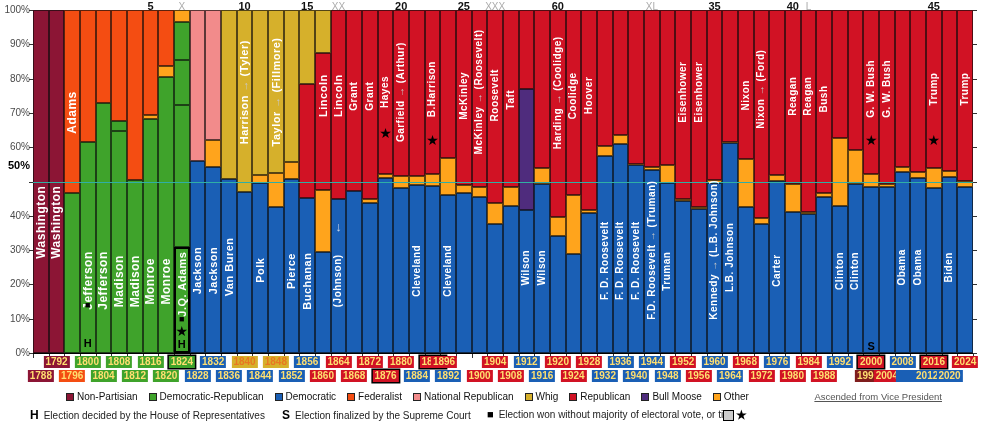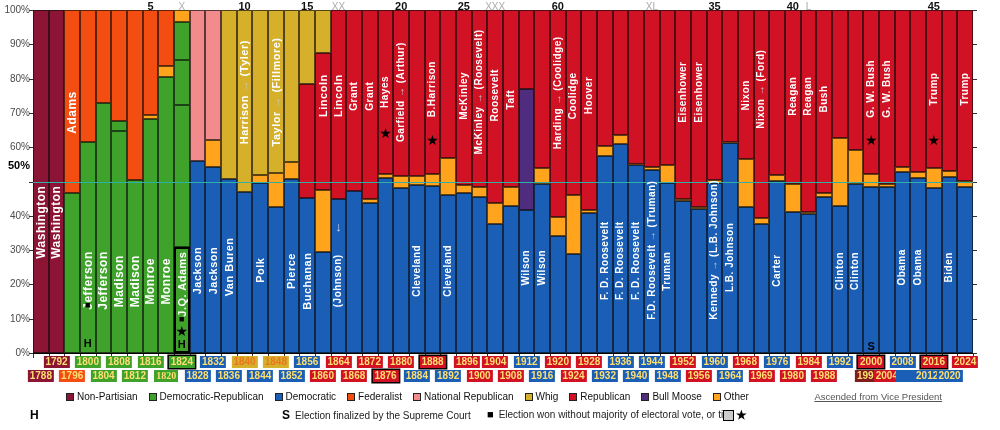--- a/index.html
+++ b/index.html
@@ -528,59 +528,59 @@
     </div>
   <div id="years">
       <div class="yearbox" style="background: rgb(140, 21, 53); left: 40.8333px; top: 370px;">1788</div>
       <div class="yearbox" style="background: rgb(140, 21, 53); left: 56.5px; top: 356px;">1792</div>
       <div class="yearbox" style="background: rgb(244, 77, 18); left: 72.1667px; top: 370px;">1796</div>
       <div class="yearbox" style="background: rgb(63, 163, 43); left: 87.8333px; top: 356px;">1800</div>
       <div class="yearbox" style="background: rgb(63, 163, 43); left: 103.5px; top: 370px;">1804</div>
       <div class="yearbox" style="background: rgb(63, 163, 43); left: 119.167px; top: 356px;">1808</div>
       <div class="yearbox" style="background: rgb(63, 163, 43); left: 134.833px; top: 370px;">1812</div>
       <div class="yearbox" style="background: rgb(63, 163, 43); left: 150.5px; top: 356px;">1816</div>
-      <div class="yearbox" style="background: rgb(63, 163, 43); left: 166.167px; top: 370px; font-family: Liberation Serif, serif;">1820</div>
+      <div class="yearbox" style="background: rgb(63, 163, 43); left: 166.167px; top: 370px;">1820</div>
       <div class="yearbox outlined" style="background: rgb(63, 163, 43); left: 181.833px; top: 356px;">1824</div>
       <div class="yearbox" style="background: rgb(26, 95, 181); left: 197.5px; top: 370px;">1828</div>
       <div class="yearbox" style="background: rgb(26, 95, 181); left: 213.167px; top: 356px;">1832</div>
       <div class="yearbox" style="background: rgb(26, 95, 181); left: 228.833px; top: 370px;">1836</div>
       <div class="yearbox on-gold" style="background: rgb(214, 176, 43); left: 244.5px; top: 356px;">1840</div>
       <div class="yearbox" style="background: rgb(26, 95, 181); left: 260.167px; top: 370px;">1844</div>
       <div class="yearbox on-gold" style="background: rgb(214, 176, 43); left: 275.833px; top: 356px;">1848</div>
       <div class="yearbox" style="background: rgb(26, 95, 181); left: 291.5px; top: 370px;">1852</div>
       <div class="yearbox" style="background: rgb(26, 95, 181); left: 307.167px; top: 356px;">1856</div>
       <div class="yearbox" style="background: rgb(209, 18, 36); left: 322.833px; top: 370px;">1860</div>
       <div class="yearbox" style="background: rgb(209, 18, 36); left: 338.5px; top: 356px;">1864</div>
       <div class="yearbox" style="background: rgb(209, 18, 36); left: 354.167px; top: 370px;">1868</div>
       <div class="yearbox" style="background: rgb(209, 18, 36); left: 369.833px; top: 356px;">1872</div>
       <div class="yearbox outlined" style="background: rgb(209, 18, 36); left: 385.5px; top: 370px;">1876</div>
       <div class="yearbox" style="background: rgb(209, 18, 36); left: 401.167px; top: 356px;">1880</div>
       <div class="yearbox" style="background: rgb(26, 95, 181); left: 416.833px; top: 370px;">1884</div>
       <div class="yearbox outlined" style="background: rgb(209, 18, 36); left: 432.5px; top: 356px;">1888</div>
       <div class="yearbox" style="background: rgb(26, 95, 181); left: 448.167px; top: 370px;">1892</div>
-      <div class="yearbox" style="background: rgb(209, 18, 36); left: 467px; top: 356px;">1896</div>
+      <div class="yearbox" style="background: rgb(209, 18, 36); left: 444px; top: 356px;">1896</div>
       <div class="yearbox" style="background: rgb(209, 18, 36); left: 479.5px; top: 370px;">1900</div>
       <div class="yearbox" style="background: rgb(209, 18, 36); left: 495.167px; top: 356px;">1904</div>
       <div class="yearbox" style="background: rgb(209, 18, 36); left: 510.833px; top: 370px;">1908</div>
       <div class="yearbox" style="background: rgb(26, 95, 181); left: 526.5px; top: 356px;">1912</div>
       <div class="yearbox" style="background: rgb(26, 95, 181); left: 542.167px; top: 370px;">1916</div>
       <div class="yearbox" style="background: rgb(209, 18, 36); left: 557.833px; top: 356px;">1920</div>
       <div class="yearbox" style="background: rgb(209, 18, 36); left: 573.5px; top: 370px;">1924</div>
       <div class="yearbox" style="background: rgb(209, 18, 36); left: 589.167px; top: 356px;">1928</div>
       <div class="yearbox" style="background: rgb(26, 95, 181); left: 604.833px; top: 370px;">1932</div>
       <div class="yearbox" style="background: rgb(26, 95, 181); left: 620.5px; top: 356px;">1936</div>
       <div class="yearbox" style="background: rgb(26, 95, 181); left: 636.167px; top: 370px;">1940</div>
       <div class="yearbox" style="background: rgb(26, 95, 181); left: 651.833px; top: 356px;">1944</div>
       <div class="yearbox" style="background: rgb(26, 95, 181); left: 667.5px; top: 370px;">1948</div>
       <div class="yearbox" style="background: rgb(209, 18, 36); left: 683.167px; top: 356px;">1952</div>
       <div class="yearbox" style="background: rgb(209, 18, 36); left: 698.833px; top: 370px;">1956</div>
       <div class="yearbox" style="background: rgb(26, 95, 181); left: 714.5px; top: 356px;">1960</div>
       <div class="yearbox" style="background: rgb(26, 95, 181); left: 730.167px; top: 370px;">1964</div>
       <div class="yearbox" style="background: rgb(209, 18, 36); left: 745.833px; top: 356px;">1968</div>
-      <div class="yearbox" style="background: rgb(209, 18, 36); left: 761.5px; top: 370px;">1969</div>
+      <div class="yearbox" style="background: rgb(209, 18, 36); left: 761.5px; top: 370px;">1972</div>
       <div class="yearbox" style="background: rgb(26, 95, 181); left: 777.167px; top: 356px;">1976</div>
       <div class="yearbox" style="background: rgb(209, 18, 36); left: 792.833px; top: 370px;">1980</div>
       <div class="yearbox" style="background: rgb(209, 18, 36); left: 808.5px; top: 356px;">1984</div>
       <div class="yearbox" style="background: rgb(209, 18, 36); left: 824.167px; top: 370px;">1988</div>
       <div class="yearbox" style="background: rgb(26, 95, 181); left: 839.833px; top: 356px;">1992</div>
       <div class="yearbox" style="background: #7f1d1d; left: 868px; top: 370px;">1996</div>
       <div class="yearbox outlined" style="background: rgb(209, 18, 36); left: 871.167px; top: 356px;">2000</div>
       <div class="yearbox" style="background: rgb(209, 18, 36); left: 886.833px; top: 370px;">2004</div>
       <div class="yearbox" style="background: rgb(26, 95, 181); left: 902.5px; top: 356px;">2008</div>
       <div class="yearbox" style="background: rgb(26, 95, 181); left: 918.167px; top: 370px; padding-left: 20px;">2012</div>
@@ -623,20 +623,21 @@
       </div>
       <div class="lg-item">
         <span class="swatch" style="background: rgb(255, 164, 28);"></span>
         <span>Other</span>
       </div>
       <div id="vpnote">Ascended from Vice President</div>
     </div>
   <div id="legend2">
       <div class="lg2-item" style="left: 30px;">
         <span class="lg2-sym">H</span>
+        <span>Election decided by the House of Representatives</span>
       </div>
       <div class="lg2-item" style="left: 282px;">
         <span class="lg2-sym">S</span>
         <span>Election finalized by the Supreme Court</span>
       </div>
       <div class="lg2-item" style="left: 487px;">
         <span class="lg2-sym lg2-sq">■</span>
         <span>Election won without majority of electoral vote, or tied</span>
       </div>
       <div class="lg2-item" style="left: 723px;">

